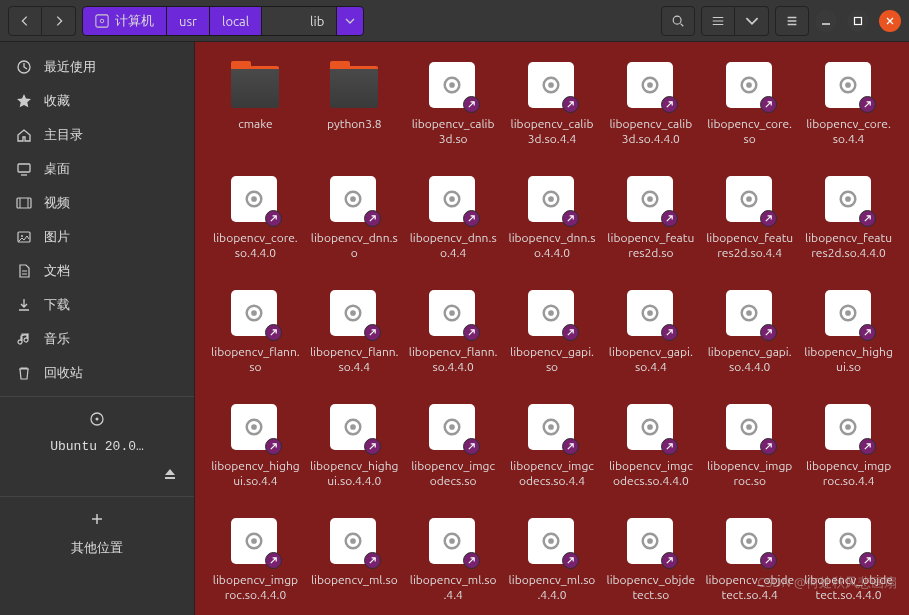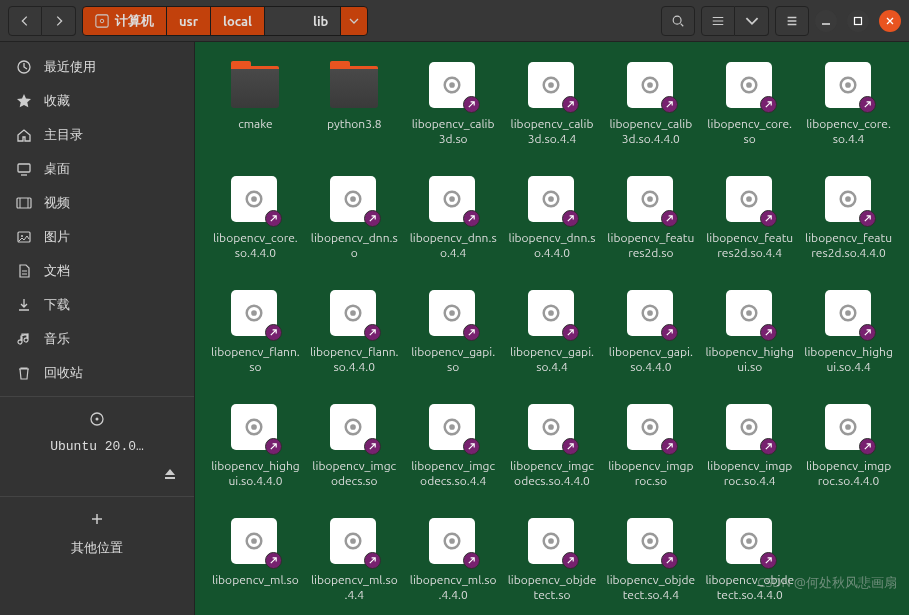--- a/index.html
+++ b/index.html
@@ -4,37 +4,37 @@
 <style>
 * { margin: 0; padding: 0; box-sizing: border-box; }
 body { font-family: "Ubuntu", sans-serif; font-size: 13px; background: #1a1a1a; color: #e0e0e0; width: 909px; height: 615px; overflow: hidden; }
 .window { width: 909px; height: 615px; background: #2e2e2e; display: flex; flex-direction: column; }
 .titlebar { height: 42px; background: #373737; display: flex; align-items: center; padding: 4px 8px; gap: 6px; border-bottom: 1px solid #222; }
 .tb-btn { background: #383838; border: 1px solid #222; border-radius: 4px; height: 30px; min-width: 34px; display: flex; align-items: center; justify-content: center; color: #ccc; cursor: pointer; }
 .tb-btn svg { width: 14px; height: 14px; fill: #ccc; }
 .nav-group { display: flex; gap: 0; }
 .nav-group .tb-btn:first-child { border-radius: 4px 0 0 4px; }
 .nav-group .tb-btn:last-child { border-radius: 0 4px 4px 0; border-left: none; }
-.pathbar { display: flex; align-items: center; background: #c2410c; border: 1px solid #1a1a1a; border-radius: 4px; height: 30px; padding: 0; overflow: hidden; font-weight: bold; }
+.pathbar { display: flex; align-items: center; background: #6d28d9; border: 1px solid #1a1a1a; border-radius: 4px; height: 30px; padding: 0; overflow: hidden; }
 .pathbar .seg { padding: 0 12px; height: 100%; display: flex; align-items: center; border-right: 1px solid #1a1a1a; cursor: pointer; color: #ddd; }
 .pathbar .seg.root { display: flex; gap: 6px; }
 .pathbar .seg.current { background: #3a3a3a; padding-left: 48px; }
 .pathbar .seg.dropdown { padding: 0 8px; border-right: none; }
 .spacer { flex: 1; }
 .win-controls { display: flex; gap: 10px; align-items: center; }
 .win-circle { width: 22px; height: 22px; border-radius: 50%; background: #3a3a3a; display: flex; align-items: center; justify-content: center; cursor: pointer; }
 .win-circle.close { background: #e95420; }
 .win-circle svg { width: 10px; height: 10px; fill: #fff; }
 .body { flex: 1; display: flex; overflow: hidden; }
 .sidebar { width: 195px; background: #333333; border-right: 1px solid #222; padding: 8px 0; overflow-y: auto; }
 .side-item { display: flex; align-items: center; gap: 12px; padding: 8px 16px; color: #ddd; cursor: pointer; font-family: Liberation Mono, monospace; }
 .side-item.sep { border-top: 1px solid #444; margin-top: 6px; padding-top: 14px; flex-direction: column; }
 .side-item svg { width: 16px; height: 16px; fill: #ccc; flex-shrink: 0; }
 .side-item .eject { margin-left: auto; }
-.files { flex: 1; background: #14532d; padding: 18px 14px; overflow-y: auto; }
+.files { flex: 1; background: #7f1d1d; padding: 18px 14px; overflow-y: auto; }
 .grid { display: grid; grid-template-columns: repeat(7, 1fr); gap: 12px 6px; }
 .file-item { display: flex; flex-direction: column; align-items: center; text-align: center; cursor: pointer; padding: 2px; }
 .file-icon { width: 48px; height: 48px; position: relative; margin-bottom: 6px; }
 .folder-icon { width: 48px; height: 42px; background: linear-gradient(#4a4a4a, #3a3a3a); border-radius: 3px; position: relative; margin-top: 4px; }
 .folder-icon::before { content: ''; position: absolute; top: -5px; left: 0; width: 20px; height: 8px; background: #e95420; border-radius: 2px 2px 0 0; }
 .folder-icon::after { content: ''; position: absolute; top: 0; left: 0; right: 0; height: 3px; background: #e95420; border-radius: 2px 2px 0 0; }
 .so-icon { width: 46px; height: 46px; background: #fff; border-radius: 5px; display: flex; align-items: center; justify-content: center; position: relative; }
 .so-icon .gear { width: 26px; height: 26px; }
 .so-icon .gear circle.outer { fill: none; stroke: #999; stroke-width: 3; }
 .so-icon .gear circle.inner { fill: #999; }
@@ -434,20 +434,36 @@
                   <circle class="outer" cx="16" cy="16" r="9"></circle>
                   <circle class="inner" cx="16" cy="16" r="3.5"></circle>
                 </svg>
               </div>
               <div class="link-badge">
                 <svg viewBox="0 0 10 10">
                   <path d="M2 8L8 2M4 2h4v4" fill="none" stroke="#fff" stroke-width="1.3"></path>
                 </svg>
               </div>
             </div>
+            <div class="file-label">libopencv_flann.so.4.4</div>
+          </div>
+          <div class="file-item">
+            <div class="file-icon">
+              <div class="so-icon">
+                <svg class="gear" viewBox="0 0 32 32">
+                  <circle class="outer" cx="16" cy="16" r="9"></circle>
+                  <circle class="inner" cx="16" cy="16" r="3.5"></circle>
+                </svg>
+              </div>
+              <div class="link-badge">
+                <svg viewBox="0 0 10 10">
+                  <path d="M2 8L8 2M4 2h4v4" fill="none" stroke="#fff" stroke-width="1.3"></path>
+                </svg>
+              </div>
+            </div>
             <div class="file-label">libopencv_flann.so.4.4.0</div>
           </div>
           <div class="file-item">
             <div class="file-icon">
               <div class="so-icon">
                 <svg class="gear" viewBox="0 0 32 32">
                   <circle class="outer" cx="16" cy="16" r="9"></circle>
                   <circle class="inner" cx="16" cy="16" r="3.5"></circle>
                 </svg>
               </div>

